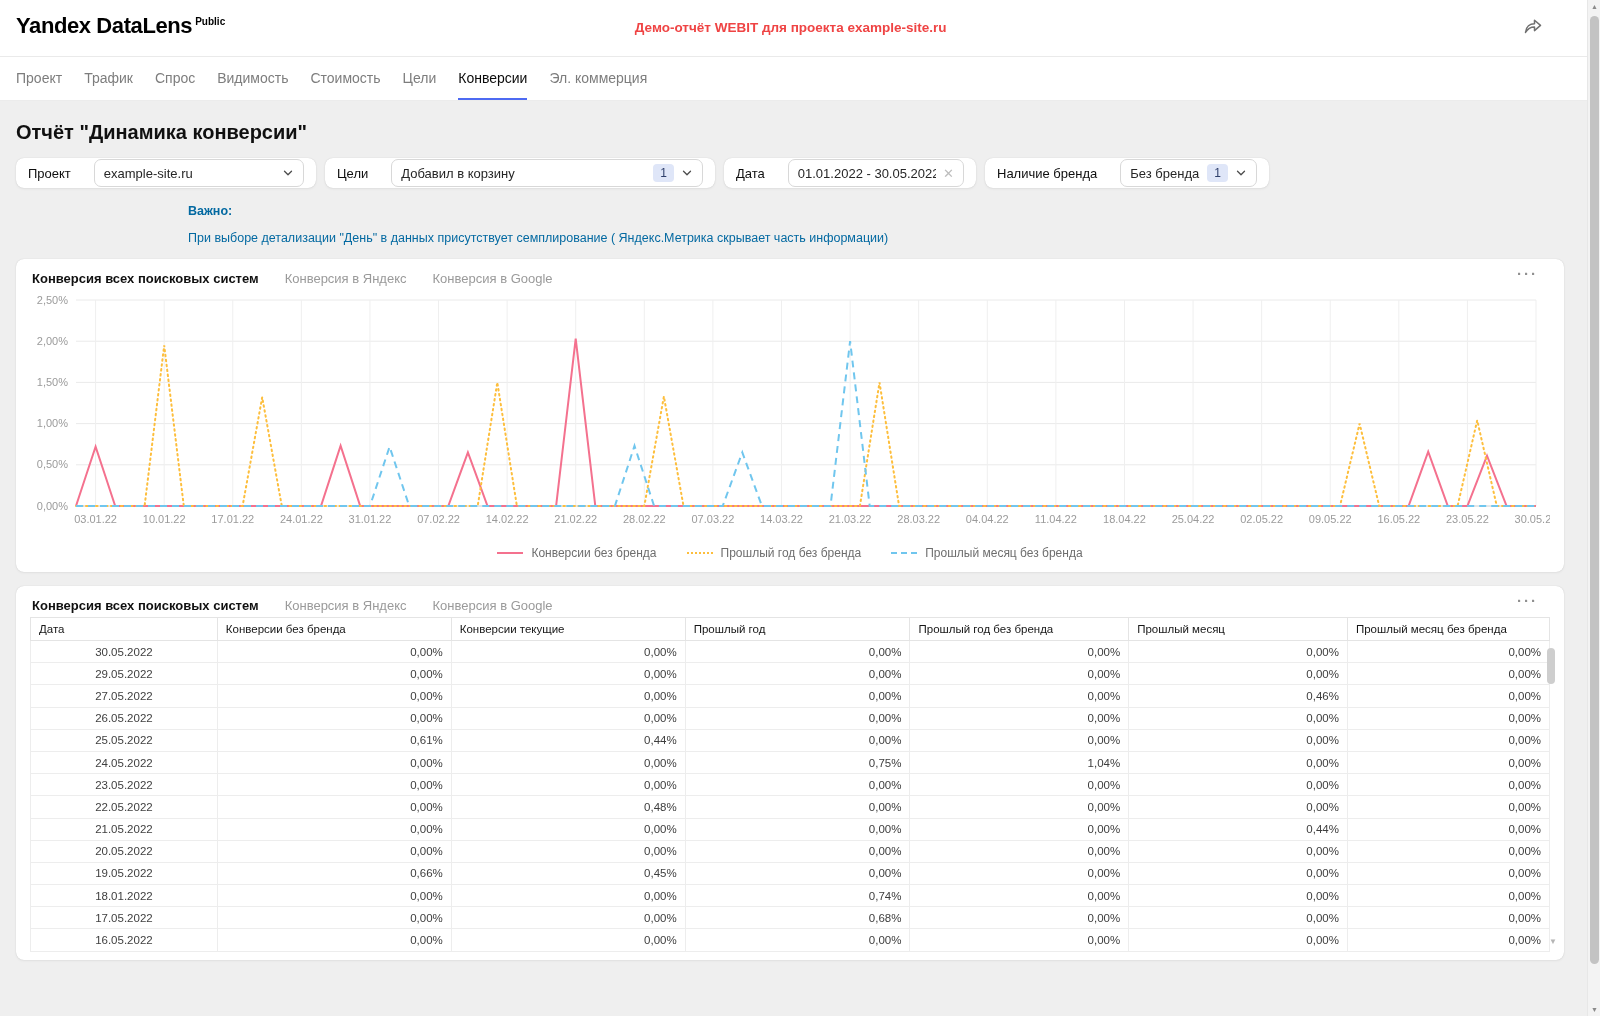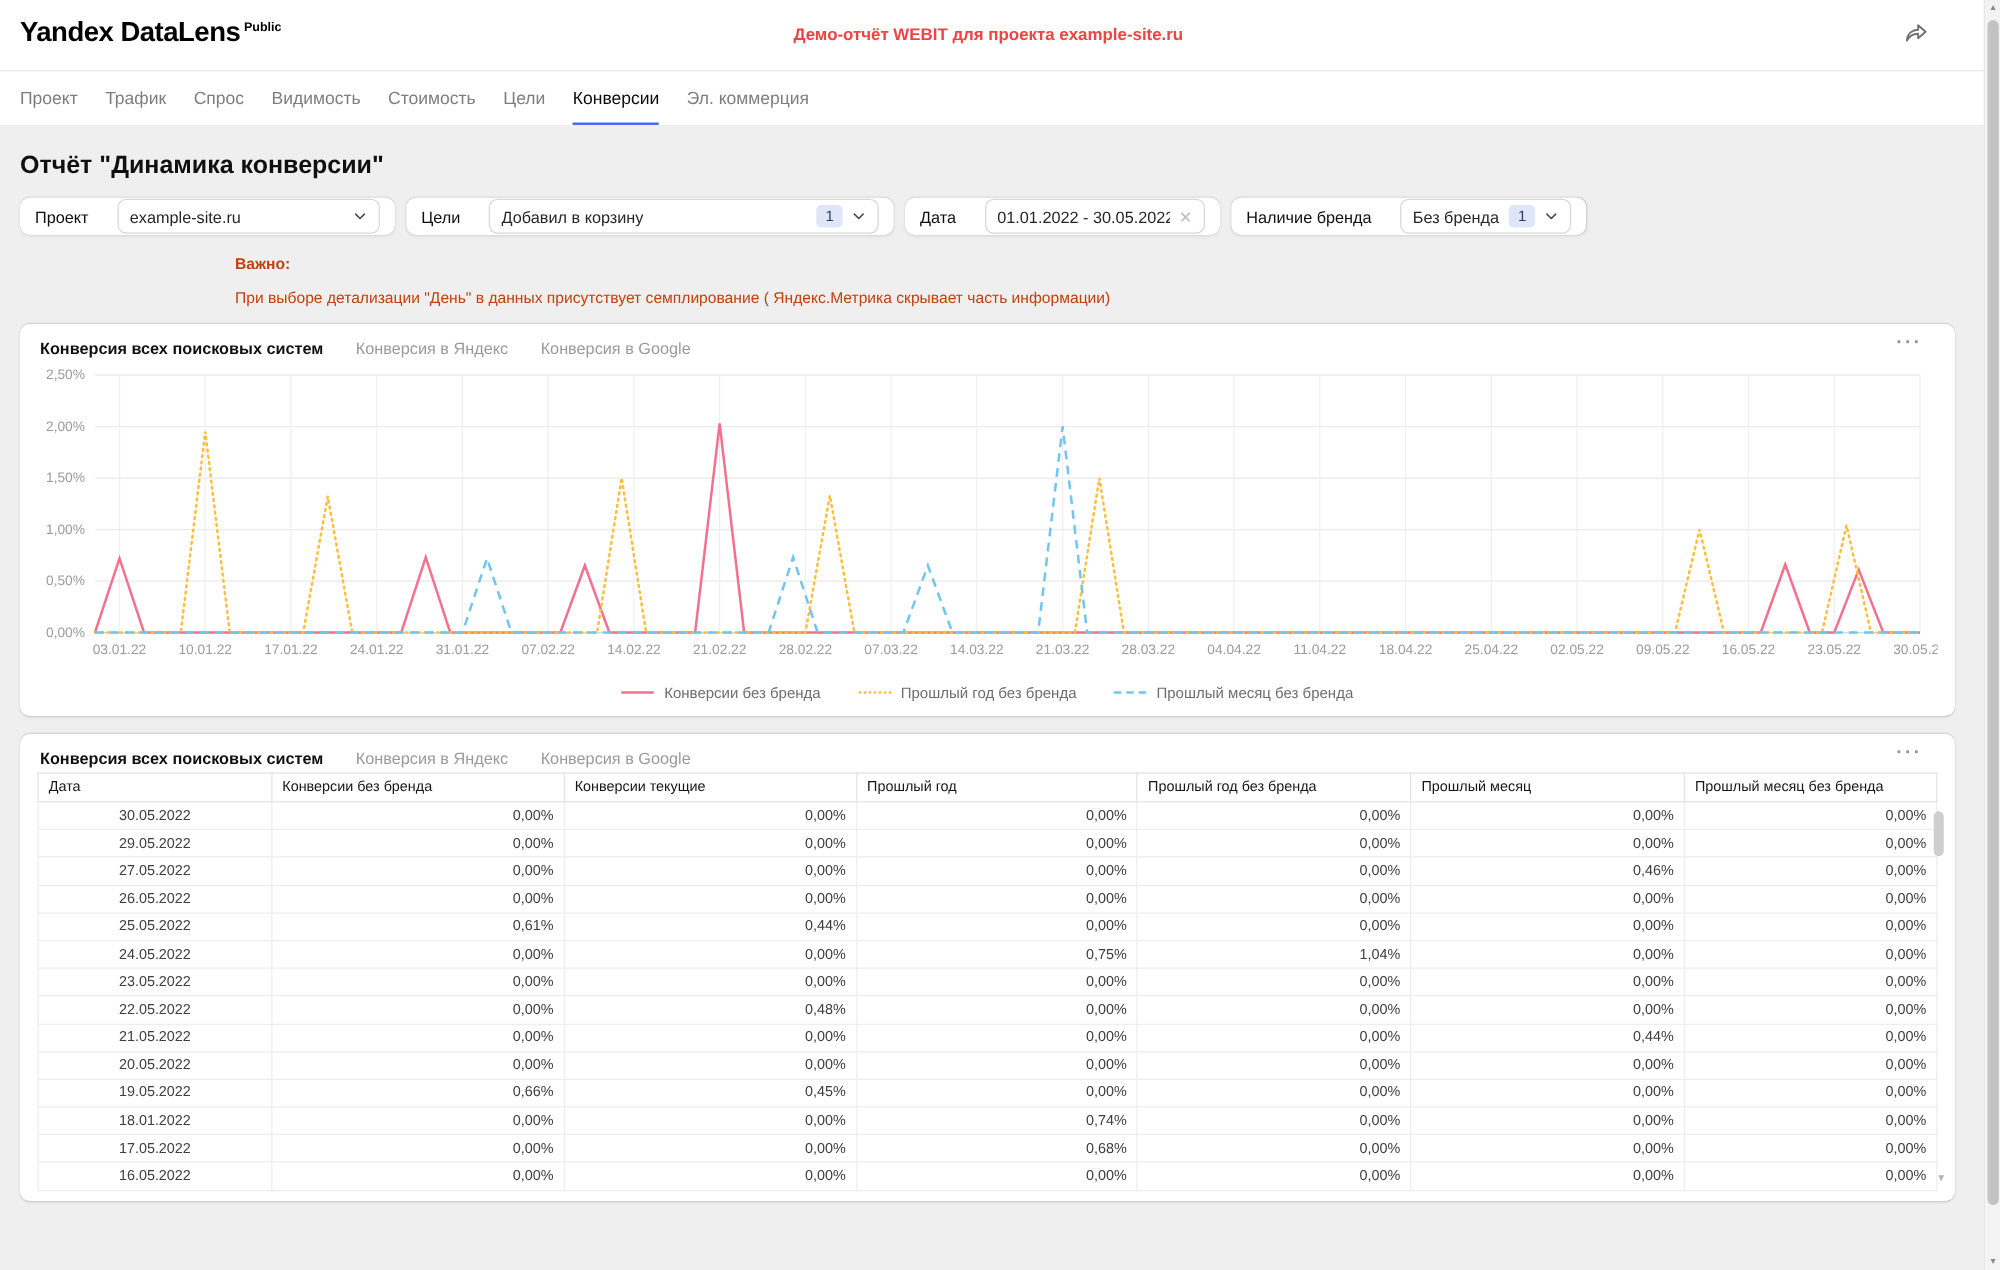--- a/index.html
+++ b/index.html
@@ -27,21 +27,21 @@
   .filters { display:flex; gap:9px; }
   .filter-card { background:#fff; border-radius:8px; height:30px; display:flex; align-items:center; gap:23px;
     padding:0 12px; box-shadow:0 0 1px rgba(0,0,0,.18), 0 1px 3px rgba(0,0,0,.06); }
   .filter-label { font-size:13px; color:#0e0e0e; white-space:nowrap; }
   .filter-select { flex:1; height:28px; border:1px solid #d8d8d8; border-radius:7px; background:#fff;
     display:flex; align-items:center; gap:7px; padding:0 9px; font-size:13px; color:#262626; cursor:pointer; min-width:0; }
   .filter-value { flex:1; white-space:nowrap; overflow:hidden; }
   .filter-badge { background:#dfe6f8; color:#2e3f6b; font-size:12px; border-radius:4px; padding:1px 7px; line-height:16px; }
   .clear-x { color:#bdbdbd; font-size:13px; line-height:1; cursor:pointer; }
   
-  .notice { margin:16px 0 0 172px; font-size:12.5px; color:#c2410c; }
+  .notice { margin:16px 0 0 172px; font-size:12.5px; color:#0369a1; }
   .notice-title { font-weight:700; }
   .notice-text { margin-top:13px; }
   
   .card { background:#fff; border-radius:8px; box-shadow:0 0 1px rgba(0,0,0,.18), 0 1px 3px rgba(0,0,0,.05);
     margin-top:14px; padding:10px 14px 8px 14px; position:relative; }
   .card-tabs { display:flex; gap:26px; font-size:13px; margin:2px 0 4px 2px; }
   .card-tab { color:#9a9a9a; cursor:pointer; white-space:nowrap; }
   .card-tab.active { color:#101010; font-weight:700; }
   .dots-menu { position:absolute; right:26px; top:6px; color:#8f8f8f; font-size:15px; font-weight:700; letter-spacing:2px; cursor:pointer; }
   

